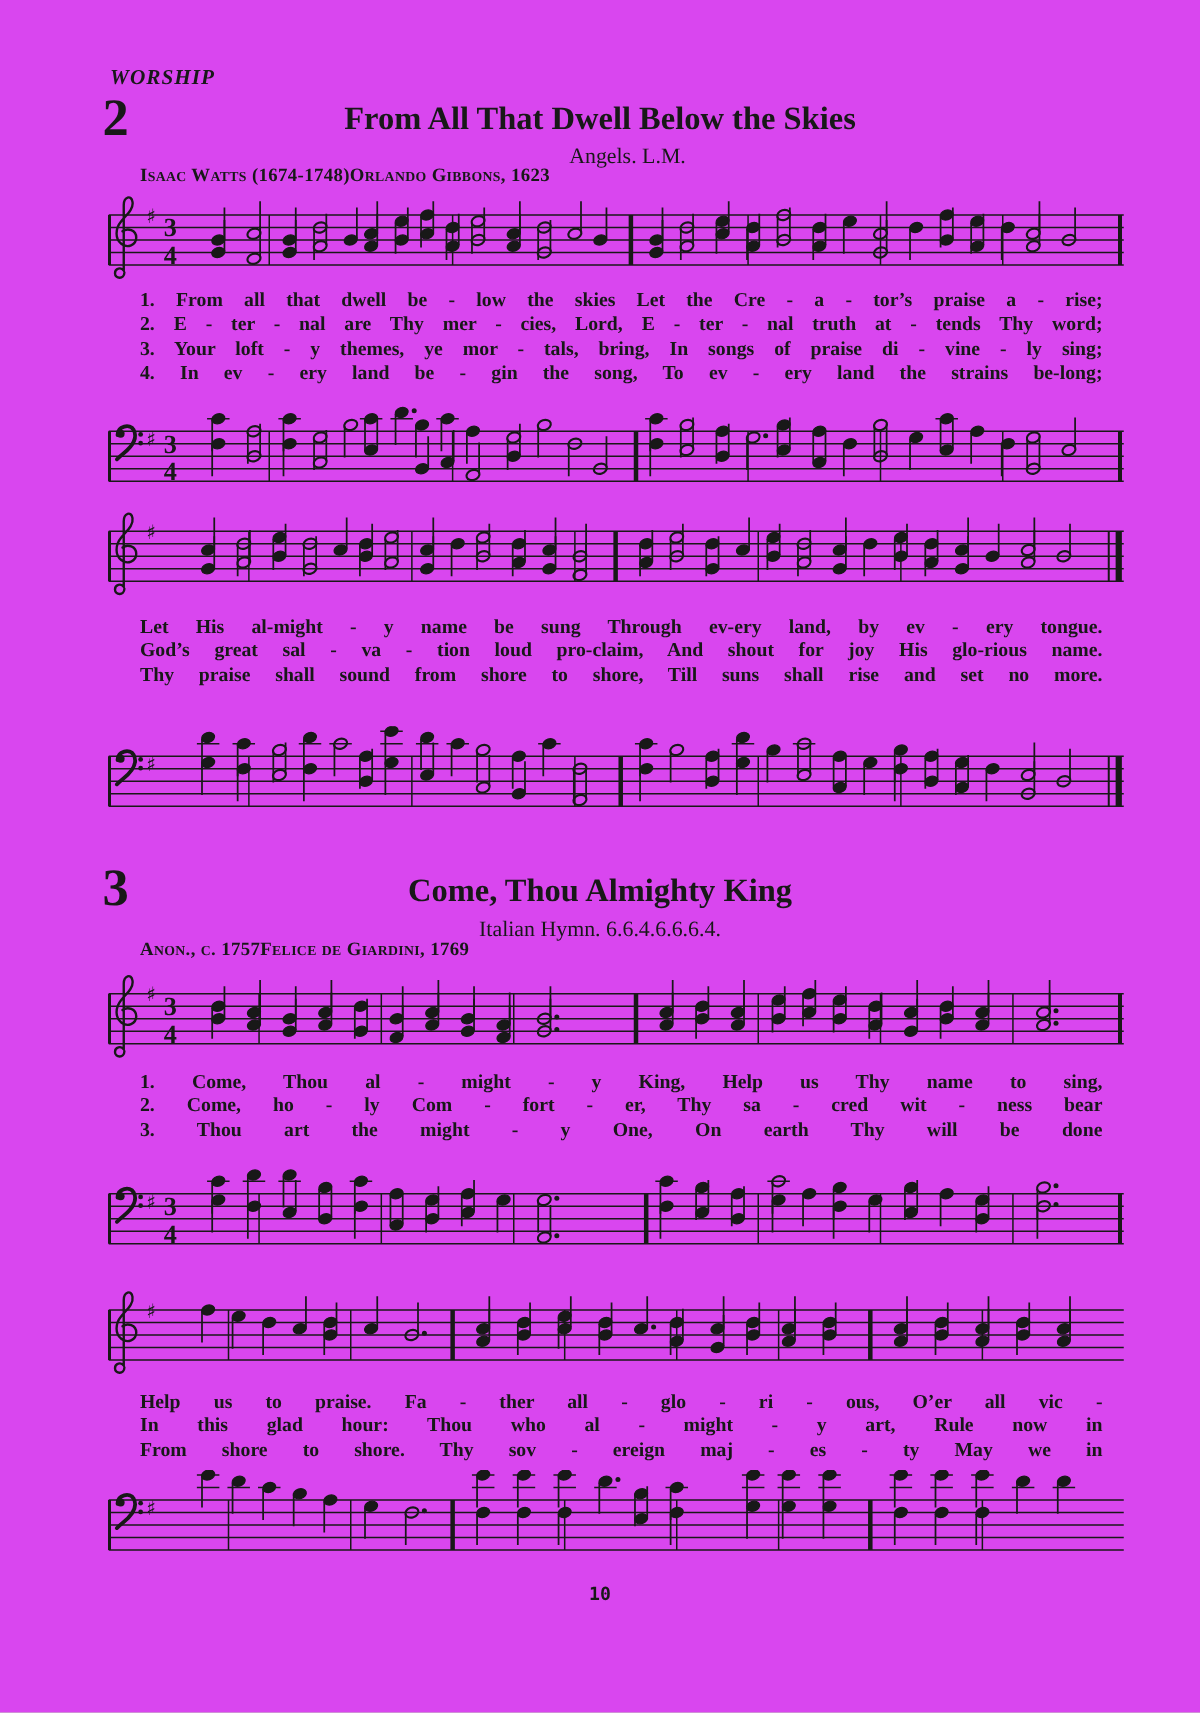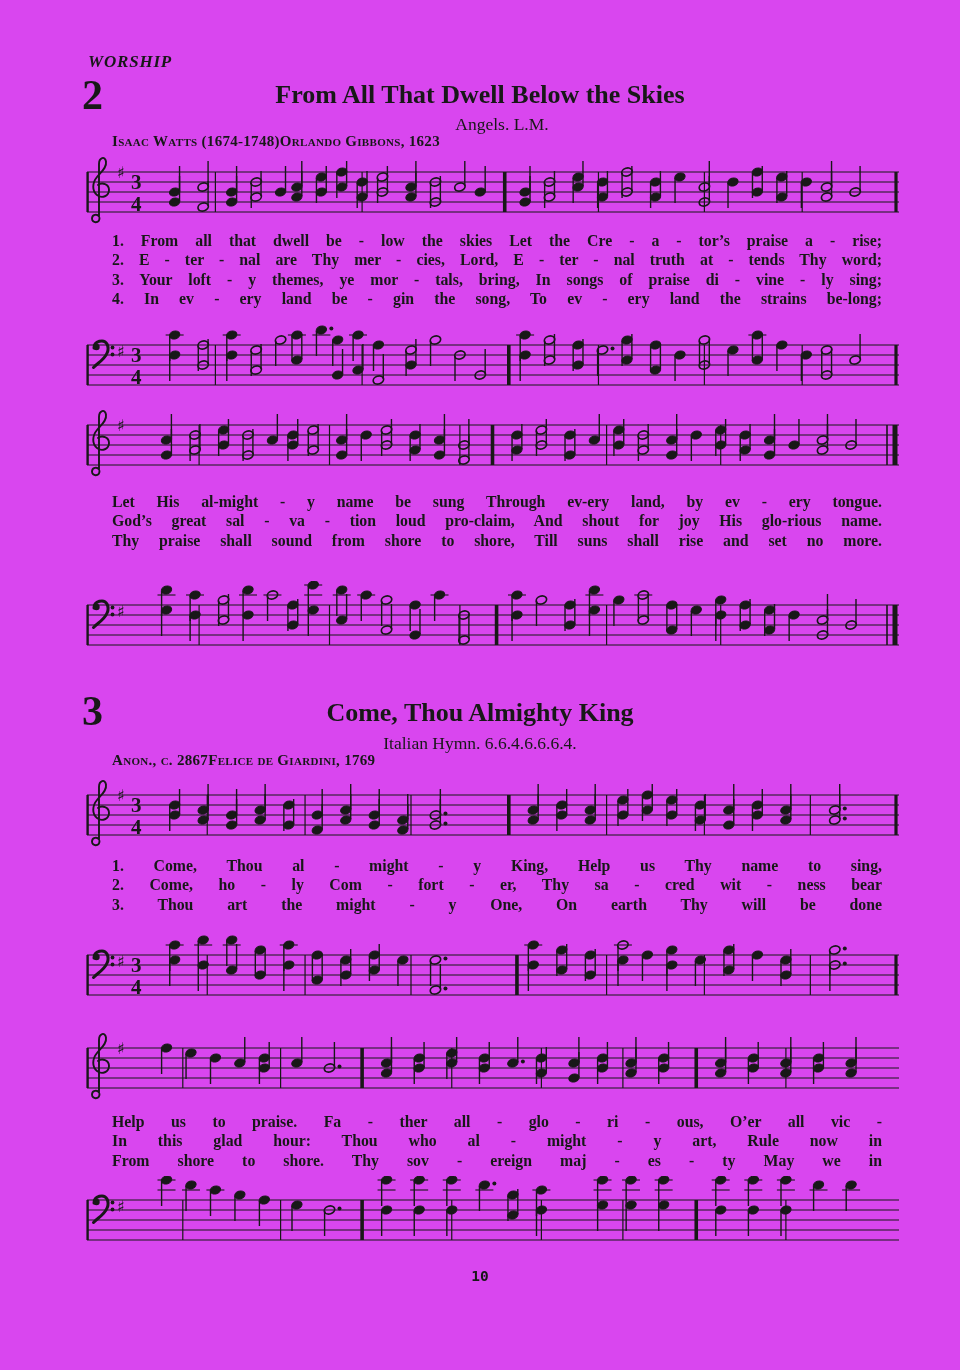--- a/index.html
+++ b/index.html
@@ -529,21 +529,21 @@
       <ellipse cx="737.575" cy="54" rx="5.3" ry="3.9" transform="rotate(-18 737.575 54)" fill="none" stroke="#181818" stroke-width="1.7"></ellipse>
       <line x1="742.475" y1="53" x2="742.475" y2="28" stroke="#181818" stroke-width="1.4"></line>
       <ellipse cx="766.1" cy="44" rx="5.3" ry="3.9" transform="rotate(-18 766.1 44)" fill="none" stroke="#181818" stroke-width="1.7"></ellipse>
       <line x1="771" y1="43" x2="771" y2="18" stroke="#181818" stroke-width="1.4"></line>
     </svg>
 
   <div class="abs hymn-number" style="left:82px;top:690px;">3</div>
   <h1 class="abs hymn-title" style="top:698px;">Come, Thou Almighty King</h1>
   <div class="abs tune-line" style="top:733px;">Italian Hymn.  6.6.4.6.6.6.4.</div>
   <div class="abs attr-row" style="top:752px;">
-    <span>Anon., c. 2867</span>
+    <span>Anon., c. 1757</span>
     <span>Felice de Giardini, 1769</span>
   </div>
 
   <svg class="abs staff" style="top:771px;" viewBox="0 0 815 86">
       <line x1="2" y1="24" x2="814" y2="24" stroke="#181818" stroke-width="1.1"></line>
       <line x1="2" y1="34" x2="814" y2="34" stroke="#181818" stroke-width="1.1"></line>
       <line x1="2" y1="44" x2="814" y2="44" stroke="#181818" stroke-width="1.1"></line>
       <line x1="2" y1="54" x2="814" y2="54" stroke="#181818" stroke-width="1.1"></line>
       <line x1="2" y1="64" x2="814" y2="64" stroke="#181818" stroke-width="1.1"></line>
       <line x1="2.6" y1="24" x2="2.6" y2="64" stroke="#181818" stroke-width="2.4"></line>

